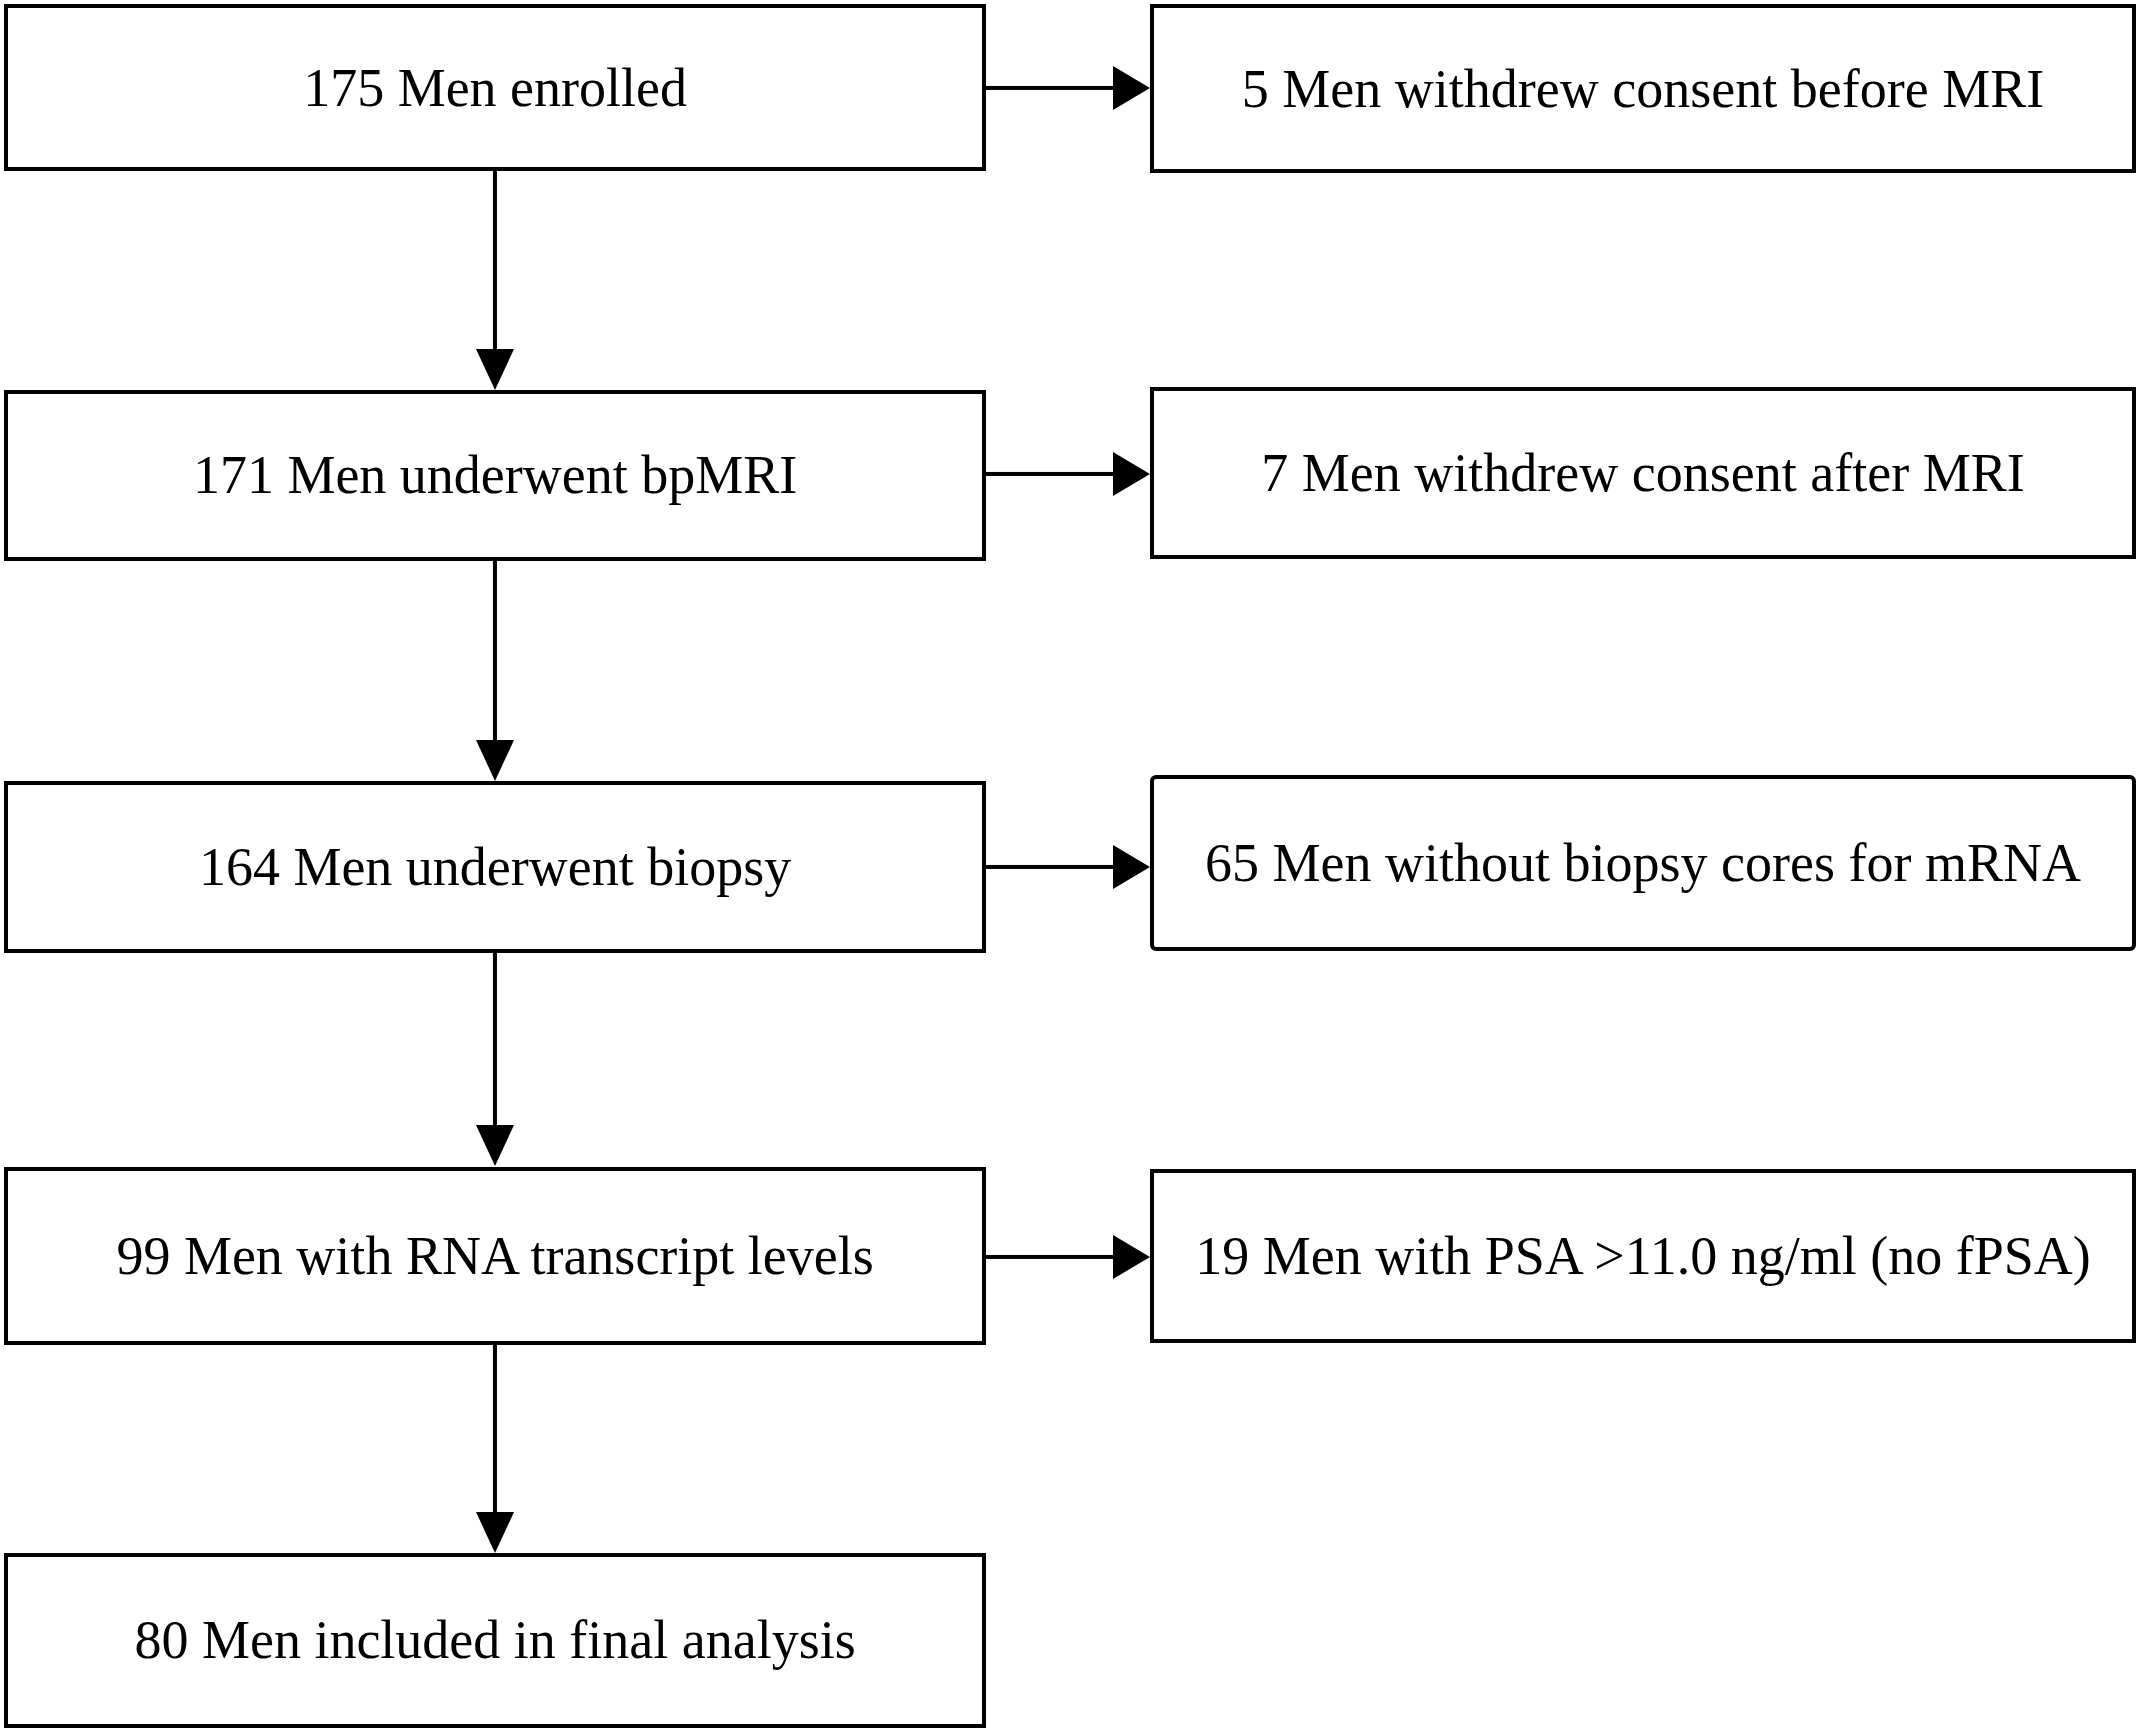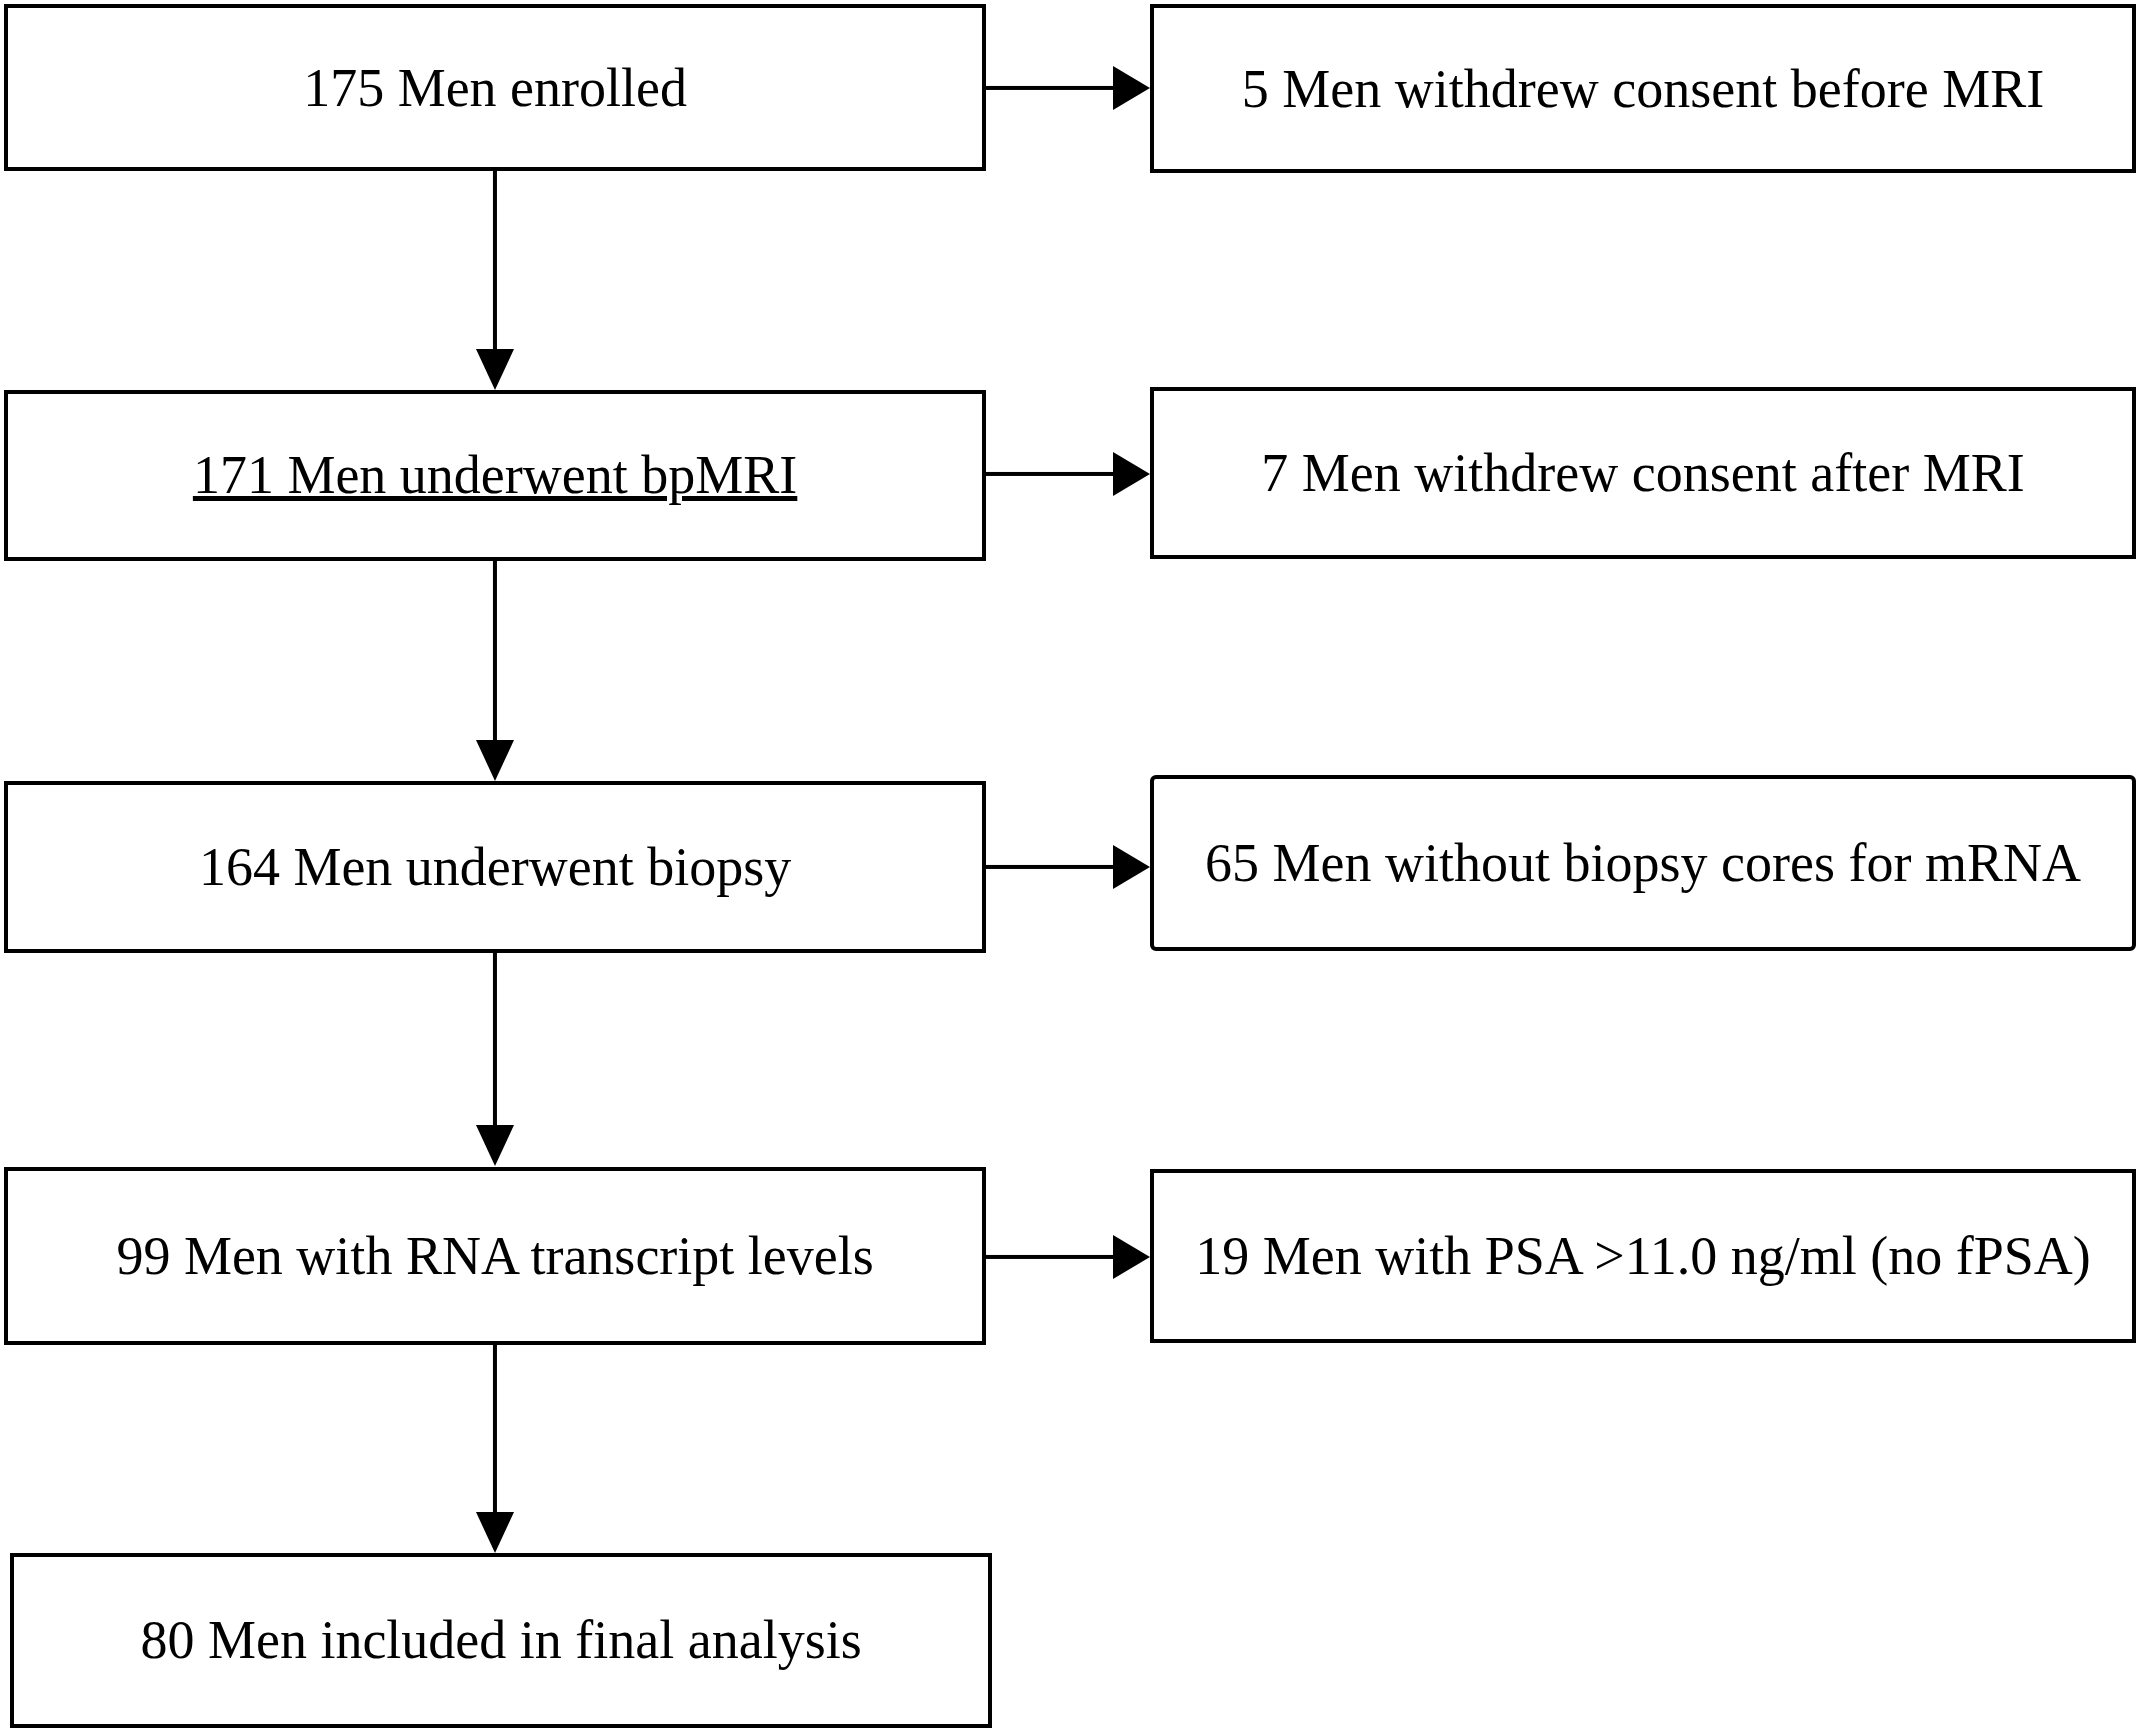--- a/index.html
+++ b/index.html
@@ -91,30 +91,30 @@
   }
 </style>
 </head>
 <body>
 
 <div id="canvas">
 
   <div class="box left" style="top:4.1px; height:167px;">
     <span class="box-label">175 Men enrolled</span>
   </div>
-  <div class="box left" style="top:390px; height:171px;text-decoration:underline;">
+  <div class="box left" style="top:390px; height:171px;">
     <span class="box-label">171 Men underwent bpMRI</span>
   </div>
   <div class="box left" style="top:781px; height:172px;">
     <span class="box-label">164 Men underwent biopsy</span>
   </div>
   <div class="box left" style="top:1167px; height:178px;">
     <span class="box-label">99 Men with RNA transcript levels</span>
   </div>
-  <div class="box left" style="top:1553px; height:175px;margin-left:6px;">
+  <div class="box left" style="top:1553px; height:175px;">
     <span class="box-label">80 Men included in final analysis</span>
   </div>
 
   <div class="box right" style="top:4.1px; height:169px;">
     <span class="box-label">5 Men withdrew consent before MRI</span>
   </div>
   <div class="box right" style="top:387px; height:172px;">
     <span class="box-label">7 Men withdrew consent after MRI</span>
   </div>
   <div class="box right" style="top:775px; height:176px;border-radius:6px;">

